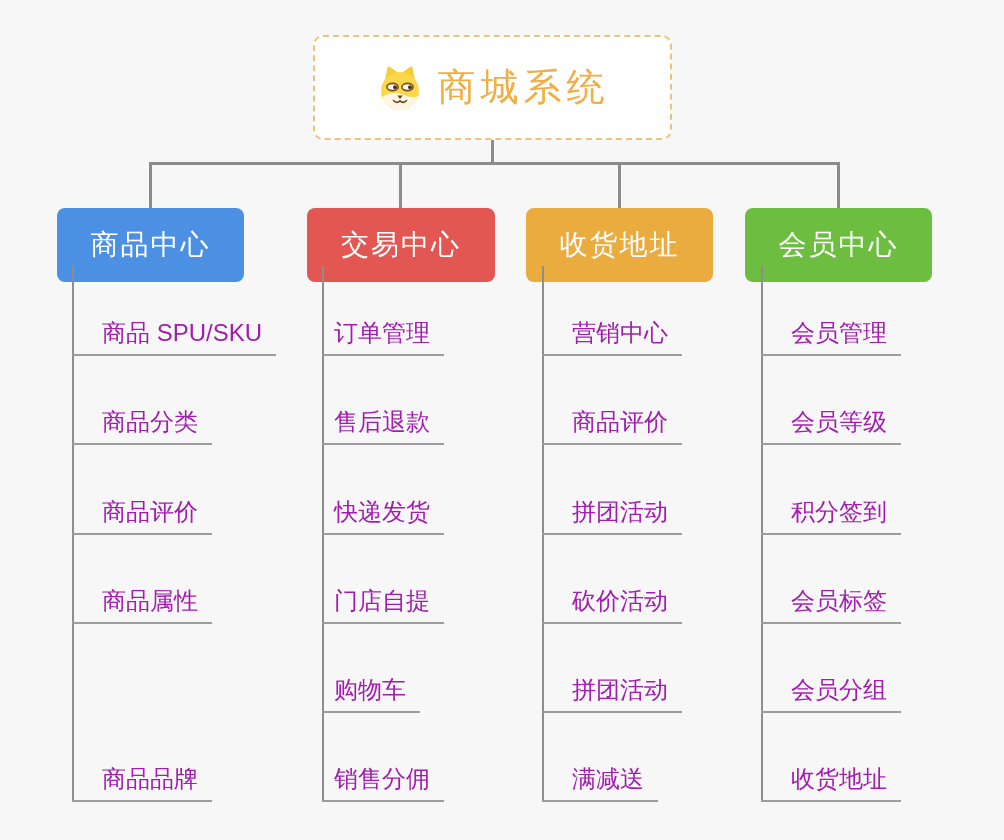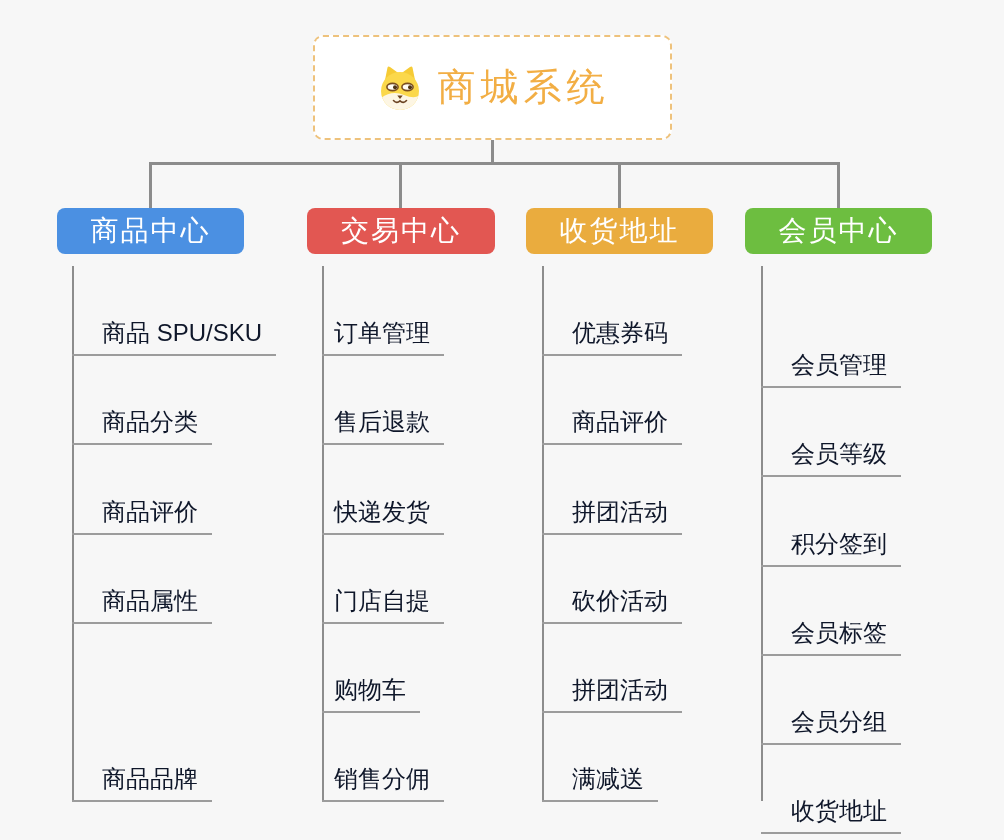--- a/index.html
+++ b/index.html
@@ -41,21 +41,21 @@
   .conn.trunk       { left: 149px; top: 162px; width: 691px; height: 3px; }
   .conn.stub        { top: 164px; width: 3px; height: 46px; }
   .conn.stub.s0 { left: 149px; }
   .conn.stub.s1 { left: 399px; }
   .conn.stub.s2 { left: 618px; }
   .conn.stub.s3 { left: 837px; }
 
   
   .branch {
     position: absolute;
-    top: 208px; height: 46px;
+    top: 208px; height: 74px;
     border-radius: 8px;
     display: flex; align-items: center; justify-content: center;
     color: #ffffff;
     font-size: 28px;
     letter-spacing: 2px;
     white-space: nowrap;
     cursor: default;
   }
   .branch.b0 { left: 57px;  width: 187px; }
   .branch.b1 { left: 307px; width: 188px; }
@@ -69,28 +69,28 @@
   .spine.c2 { left: 542px; }
   .spine.c3 { left: 761px; }
 
   
   .leaf {
     position: absolute;
     padding: 0 14px 6px 30px;
     border-bottom: 2px solid #9c9c9c;
     font-size: 24px;
     line-height: 30px;
-    color: #0f172a;
+    color: #a21caf;
     white-space: nowrap;
     cursor: default;
   }
   .leaf.c0 { left: 72px; }
   .leaf.c1 { left: 322px; padding-left: 12px; }
   .leaf.c2 { left: 542px; }
-  .leaf.c3 { left: 761px; margin-top: 32px; }
+  .leaf.c3 { left: 761px; }
   .leaf.r0 { top: 318px; }
   .leaf.r1 { top: 407px; }
   .leaf.r2 { top: 497px; }
   .leaf.r3 { top: 586px; }
   .leaf.r4 { top: 675px; }
   .leaf.r5 { top: 764px; }
 </style>
 </head>
 <body>
 
@@ -147,21 +147,21 @@
   <div class="leaf c0 r3">商品属性</div>
   <div class="leaf c0 r5">商品品牌</div>
 
   <div class="leaf c1 r0">订单管理</div>
   <div class="leaf c1 r1">售后退款</div>
   <div class="leaf c1 r2">快递发货</div>
   <div class="leaf c1 r3">门店自提</div>
   <div class="leaf c1 r4">购物车</div>
   <div class="leaf c1 r5">销售分佣</div>
 
-  <div class="leaf c2 r0">优惠券码</div>
+  <div class="leaf c2 r0">营销中心</div>
   <div class="leaf c2 r1">商品评价</div>
   <div class="leaf c2 r2">拼团活动</div>
   <div class="leaf c2 r3">砍价活动</div>
   <div class="leaf c2 r4">拼团活动</div>
   <div class="leaf c2 r5">满减送</div>
 
   <div class="leaf c3 r0">会员管理</div>
   <div class="leaf c3 r1">会员等级</div>
   <div class="leaf c3 r2">积分签到</div>
   <div class="leaf c3 r3">会员标签</div>

